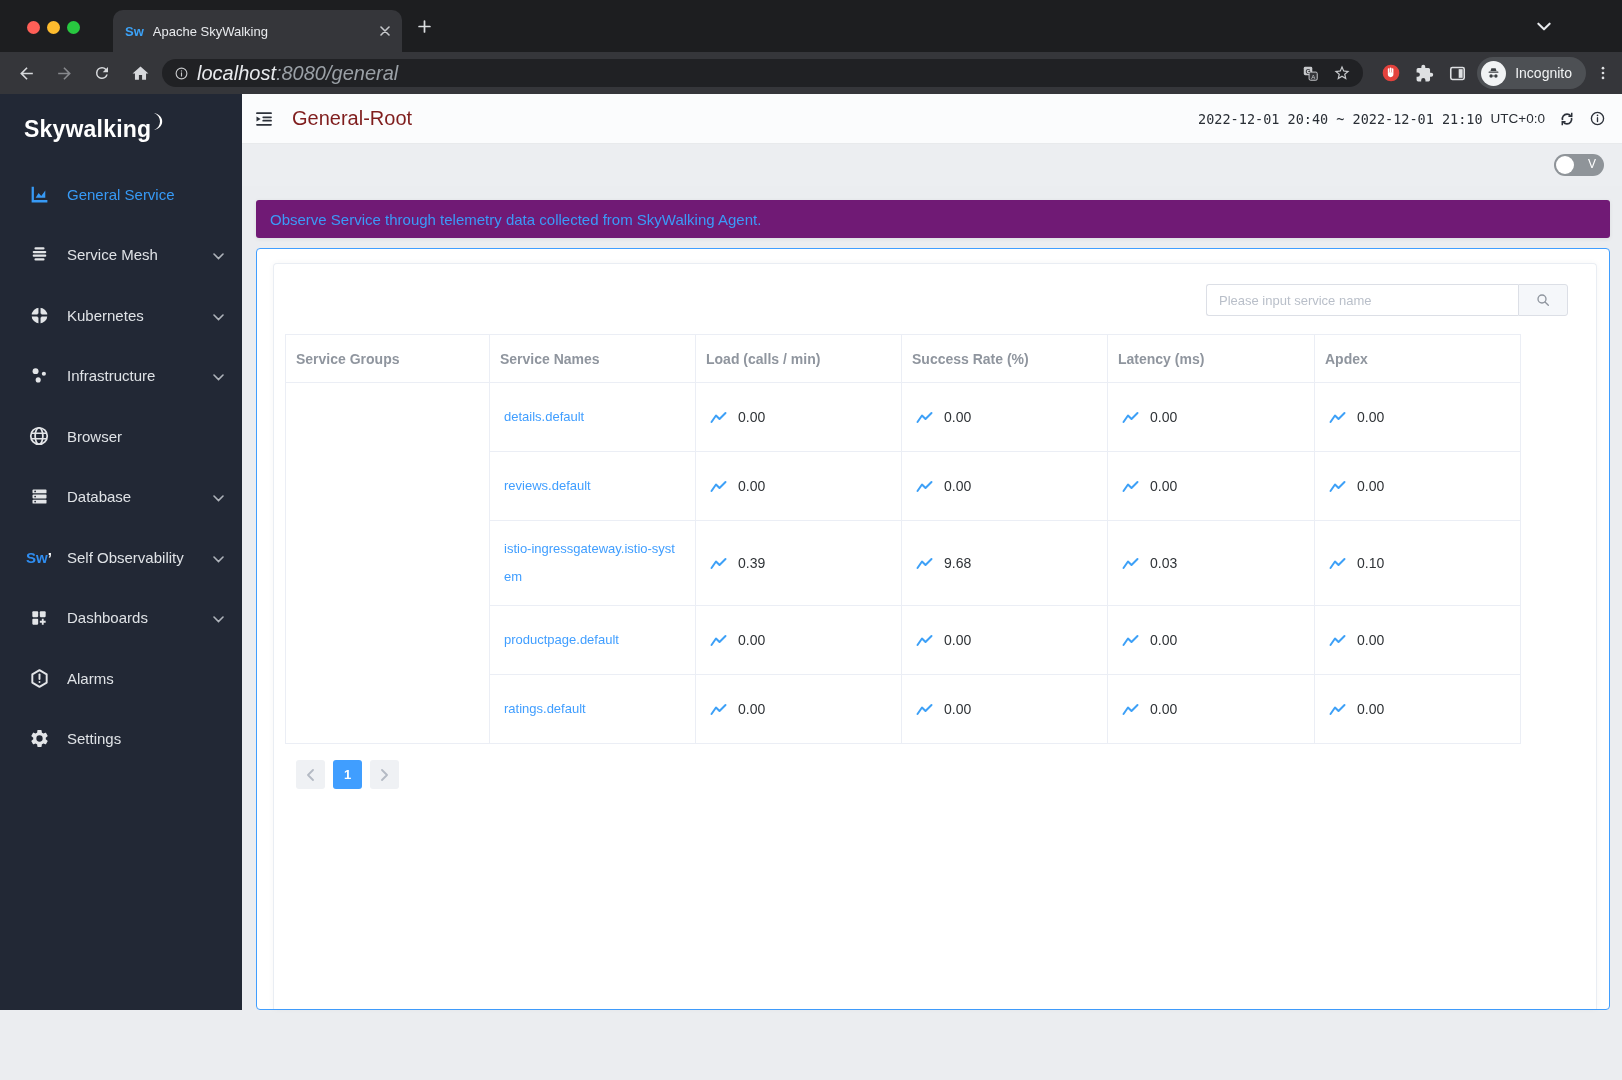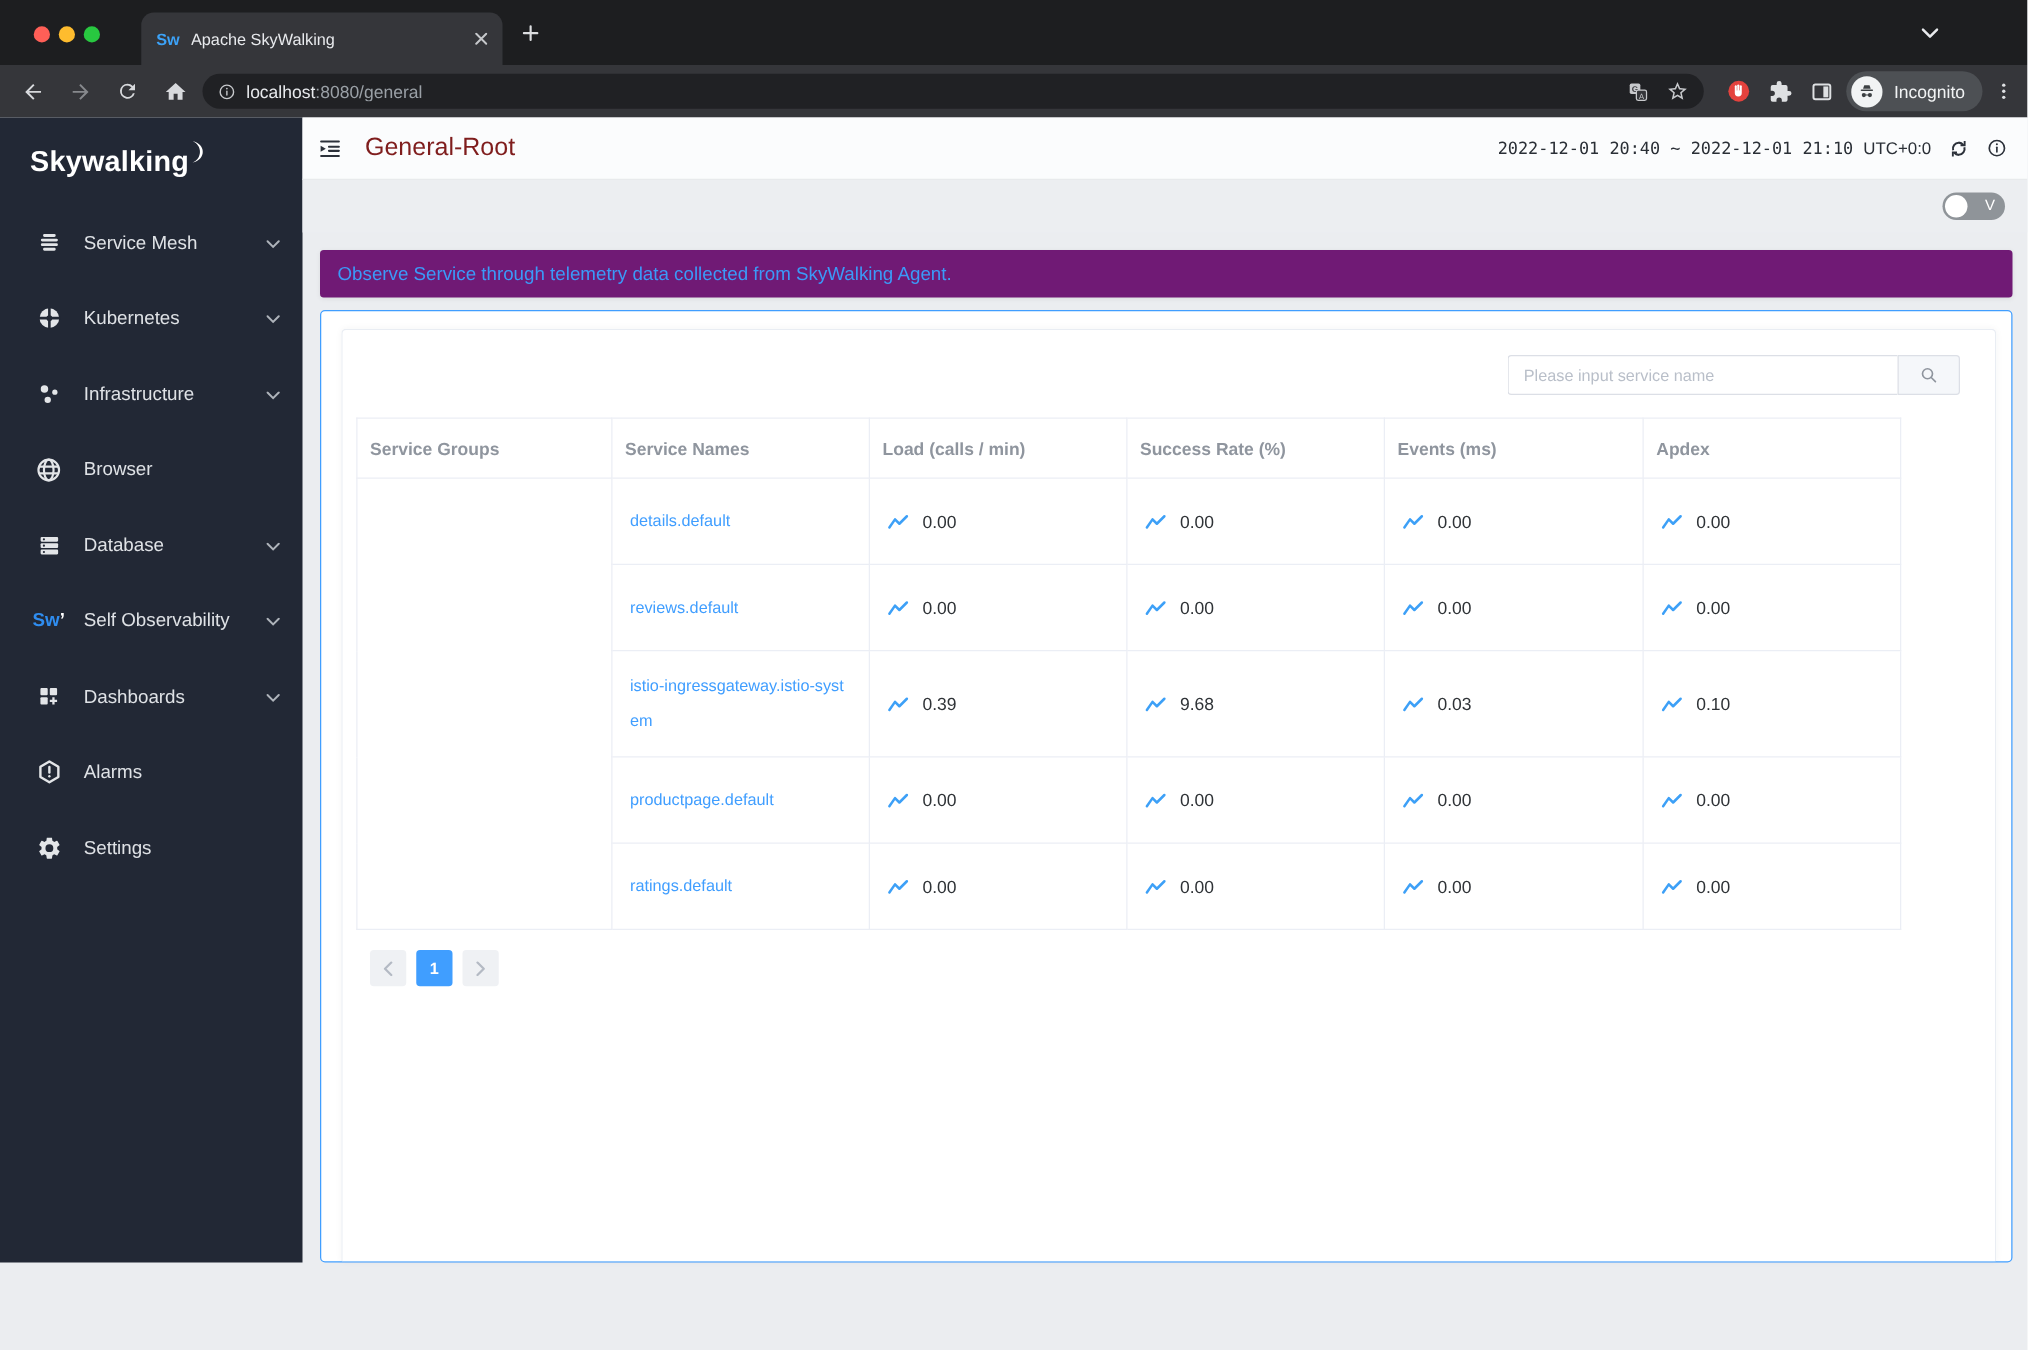--- a/index.html
+++ b/index.html
@@ -18,21 +18,21 @@
   .icon-btn { display:inline-flex; align-items:center; justify-content:center; }
   .newtab-btn { position:absolute; left:418px; top:20px; color:#dcdee0; }
   .tabsearch-btn { position:absolute; left:1537px; top:22px; color:#e8eaed; }
 
   .toolbar { height:42px; background:#35363a; display:flex; align-items:center; padding:0 10px; }
   .nav-icons { display:flex; align-items:center; gap:6px; color:#d7d9dc; }
   .nav-icons .icon-btn { width:32px; height:32px; border-radius:50%; }
   .dim { color:#87898d; }
   .url-pill { flex:1; height:28px; background:#202124; border-radius:14px; margin:0 8px 0 6px;
               display:flex; align-items:center; padding:0 12px; min-width:0; }
-  .url-text { font-size:14px; color:#e8eaed; margin-left:8px; flex:1; white-space:nowrap; overflow:hidden; }
+  .url-text { font-size:20px; color:#e8eaed; margin-left:8px; flex:1; white-space:nowrap; overflow:hidden;font-style:italic; }
   .url-text .muted { color:#9aa0a6; }
   .pill-icons { display:flex; align-items:center; gap:14px; color:#c7c9cc; }
   .ext-icons { display:flex; align-items:center; gap:14px; color:#dee0e2; margin:0 10px; }
   .incog { height:32px; background:#4d5054; border-radius:16px; display:flex; align-items:center;
            padding:0 14px 0 4px; gap:9px; color:#f1f3f4; font-size:14px; margin-right:8px; }
   .incog-circle { width:25px; height:25px; border-radius:50%; background:#f1f3f4; display:flex;
                   align-items:center; justify-content:center; }
 
   
   .app { display:flex; height:916px; }
@@ -233,20 +233,29 @@
 <div class="app">
 
   <div class="sidebar">
     <div class="logo">
       <span>Skywalking</span>
       <svg width="15" height="22" viewBox="0 0 15 22">
           <path d="M2 2 C10 5 10 16 2 19 C13 17 13 4 2 2 Z" fill="#fff"></path>
         </svg>
     </div>
 
+    <div class="nav-item active">
+      <span class="nav-icon">
+        <svg width="21" height="21" viewBox="0 0 24 24" fill="currentColor">
+            <path d="M3 3v18h18v-2.6H5.6V3z"></path>
+            <path d="M7.6 15.6l3.4-5.4 3 3.4 4.6-6.2v8.2z"></path>
+          </svg>
+      </span>
+      <span class="nav-label">General Service</span>
+    </div>
 
     <div class="nav-item">
       <span class="nav-icon">
         <svg width="21" height="21" viewBox="0 0 24 24" stroke="currentColor" stroke-width="2.6" stroke-linecap="round">
             <path d="M7.5 5h9M5.5 9.2h13M5.5 13.4h13M7.5 17.6h9"></path>
           </svg>
       </span>
       <span class="nav-label">Service Mesh</span>
       <span class="nav-chevron">
         <svg width="11" height="7" viewBox="0 0 11 7">
@@ -433,21 +442,21 @@
                 <col style="width:206px">
                 <col style="width:207px">
                 <col style="width:206px">
               </colgroup>
             <thead>
               <tr>
                 <th>Service Groups</th>
                 <th>Service Names</th>
                 <th>Load (calls / min)</th>
                 <th>Success Rate (%)</th>
-                <th>Events (ms)</th>
+                <th>Latency (ms)</th>
                 <th>Apdex</th>
               </tr>
             </thead>
             <tbody>
               <tr class="r">
                 <td class="group-cell" rowspan="5"></td>
                 <td class="name-cell"><span>details.default</span></td>
                 <td class="metric">
                     <div class="metric-inner">
                       <span class="spark">

